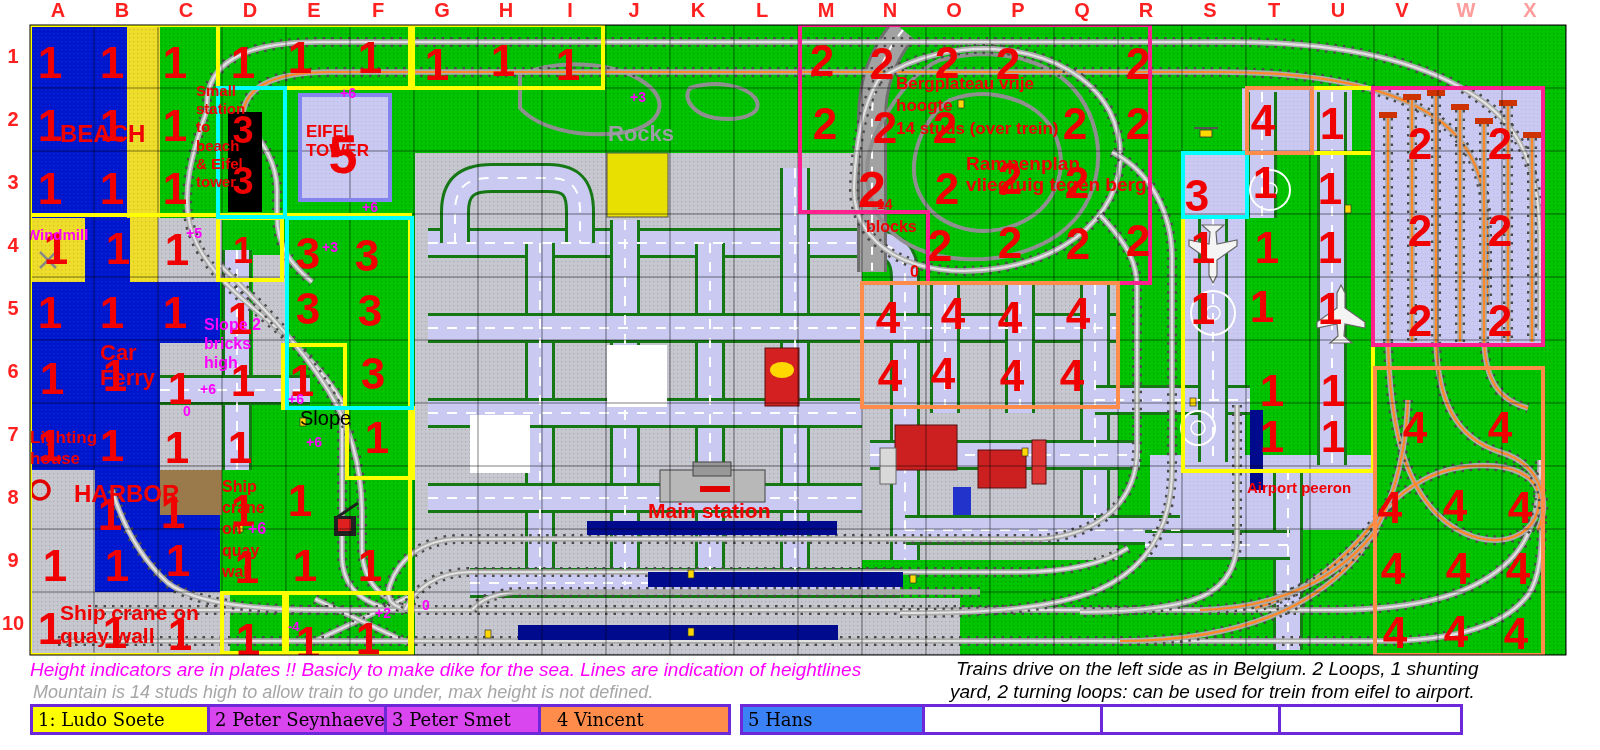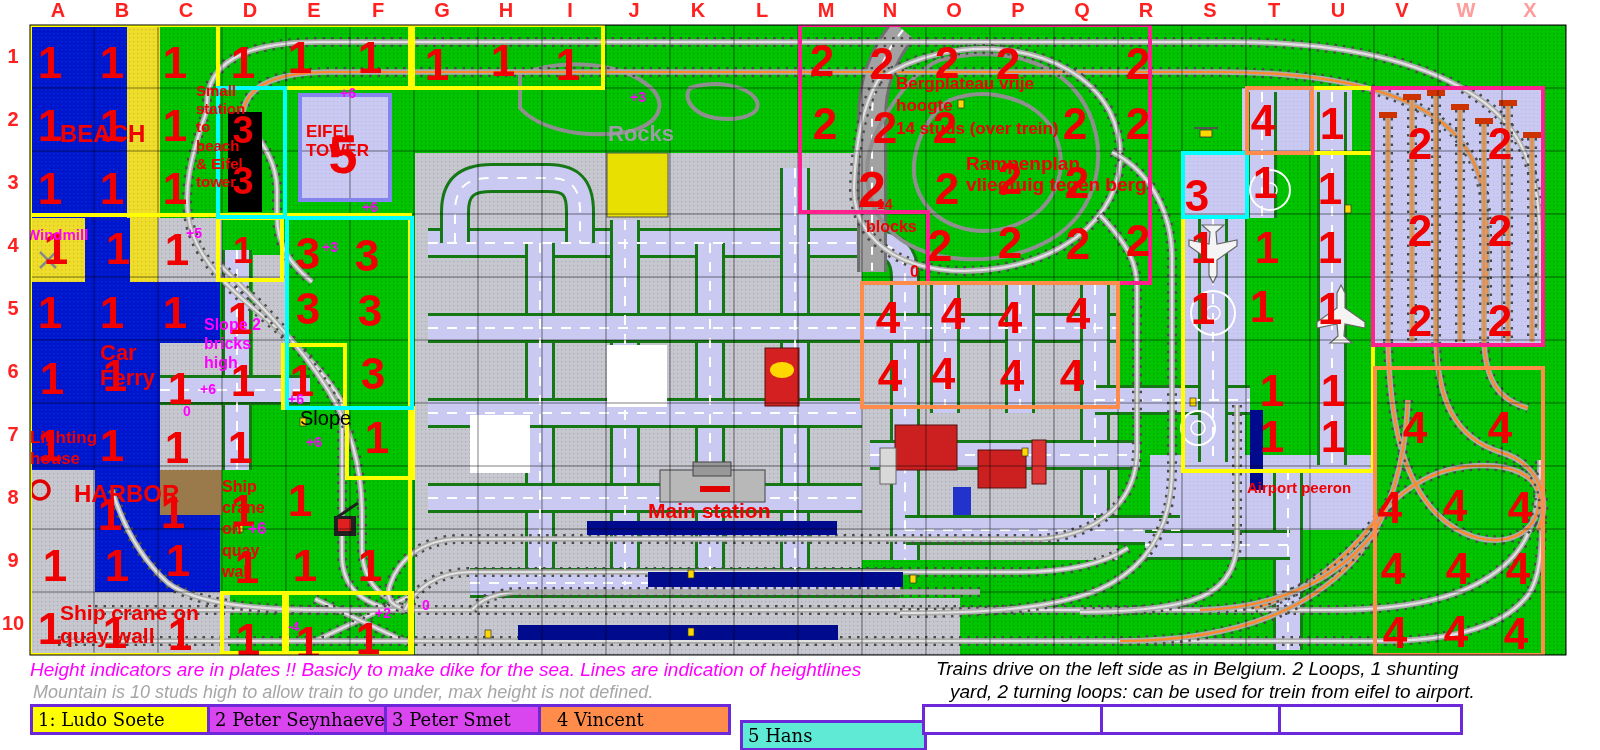--- a/index.html
+++ b/index.html
@@ -1,21 +1,21 @@
 <!DOCTYPE html>
 <html><head>
 <meta charset="utf-8">
 <style>
   html,body{margin:0;padding:0;background:#fff;}
   body{width:1600px;height:750px;position:relative;font-family:"Liberation Sans",sans-serif;overflow:hidden;}
   #map{position:absolute;left:0;top:0;}
   .note{position:absolute;white-space:nowrap;font-style:italic;}
   #note-height{left:30px;top:659px;font-size:19px;color:#ff00ff;}
   #note-mountain{left:33px;top:682px;font-size:18px;color:#a6a6a6;}
-  #note-traffic1{left:936px;top:658px;font-size:19px;color:#000;}
+  #note-traffic1{left:956px;top:658px;font-size:19px;color:#000;}
   #note-traffic2{left:950px;top:681px;font-size:19px;color:#000;}
   #legend{position:absolute;left:30px;top:704px;height:27px;}
   .legend-box{position:absolute;top:0;height:25px;border:3px solid #6d28d9;
      font-family:"DejaVu Serif",serif;font-size:18px;line-height:25px;padding-left:5px;
      color:#000;box-sizing:content-box;}
 </style>
 </head>
 <body>
 
 <svg id="map" width="1600" height="750" viewBox="0 0 1600 750">
@@ -555,25 +555,25 @@
     <text x="13" y="315" fill="#ff2020" font-size="20" font-weight="bold" text-anchor="middle" font-family="&quot;Liberation Sans&quot;,sans-serif">5</text>
     <text x="13" y="378" fill="#ff2020" font-size="20" font-weight="bold" text-anchor="middle" font-family="&quot;Liberation Sans&quot;,sans-serif">6</text>
     <text x="13" y="441" fill="#ff2020" font-size="20" font-weight="bold" text-anchor="middle" font-family="&quot;Liberation Sans&quot;,sans-serif">7</text>
     <text x="13" y="504" fill="#ff2020" font-size="20" font-weight="bold" text-anchor="middle" font-family="&quot;Liberation Sans&quot;,sans-serif">8</text>
     <text x="13" y="567" fill="#ff2020" font-size="20" font-weight="bold" text-anchor="middle" font-family="&quot;Liberation Sans&quot;,sans-serif">9</text>
     <text x="13" y="630" fill="#ff2020" font-size="20" font-weight="bold" text-anchor="middle" font-family="&quot;Liberation Sans&quot;,sans-serif">10</text>
     <rect x="30" y="25" width="1536" height="630" fill="none" stroke="#000" stroke-width="1"></rect>
   </svg>
 
 <div class="note" id="note-height">Height indicators are in plates !! Basicly to make dike for the sea. Lines are indication of heightlines</div>
-<div class="note" id="note-mountain">Mountain is 10 studs high to allow train to go under, max height is not defined.</div>
+<div class="note" id="note-mountain">Mountain is 14 studs high to allow train to go under, max height is not defined.</div>
 <div class="note" id="note-traffic1">Trains drive on the left side as in Belgium. 2 Loops, 1 shunting</div>
 <div class="note" id="note-traffic2">yard, 2 turning loops: can be used for trein from eifel to airport.</div>
 <div id="legend">
     <div class="legend-box" style="left: 0px; width: 173px; background: rgb(255, 255, 0);">1: Ludo Soete</div>
     <div class="legend-box" style="left: 177px; width: 171px; background: #d946ef;">2 Peter Seynhaeve</div>
     <div class="legend-box" style="left: 354px; width: 172px; background: #d946ef;">3 Peter Smet</div>
     <div class="legend-box" style="left: 508px; width: 171px; background: rgb(255, 140, 74); padding-left: 16px;">4 Vincent</div>
-    <div class="legend-box" style="left: 710px; width: 176px; background: #5eead4; margin-top: 16px;">5 Hans</div>
+    <div class="legend-box" style="left: 710px; width: 176px; background: #3b82f6;">5 Hans</div>
     <div class="legend-box" style="left: 892px; width: 171px; background: rgb(255, 255, 255);"></div>
     <div class="legend-box" style="left: 1070px; width: 172px; background: rgb(255, 255, 255);"></div>
     <div class="legend-box" style="left: 1248px; width: 174px; background: rgb(255, 255, 255);"></div>
   </div>
 
 </body></html>

